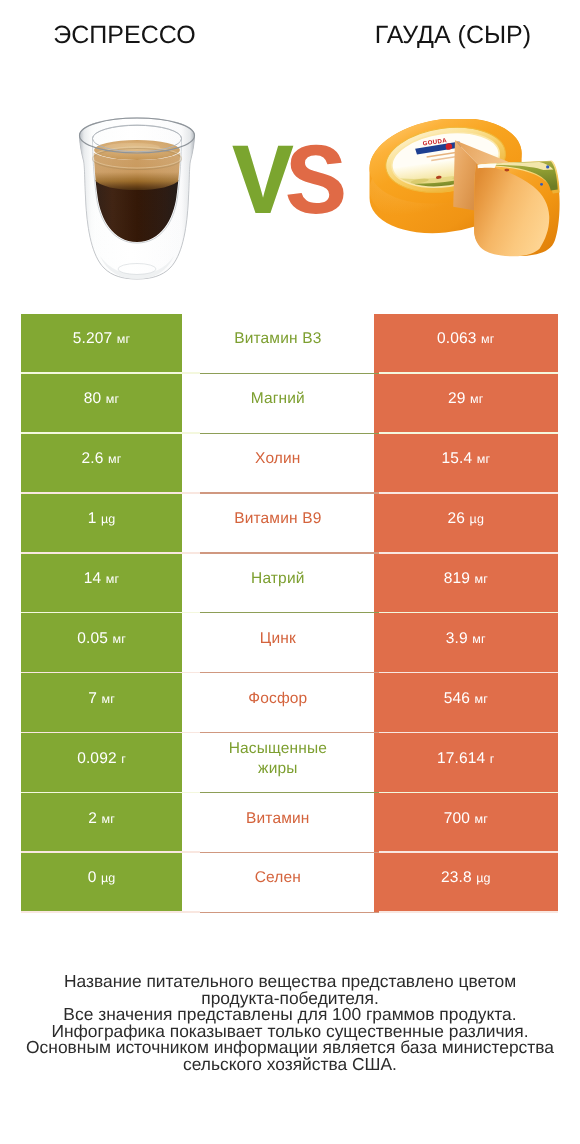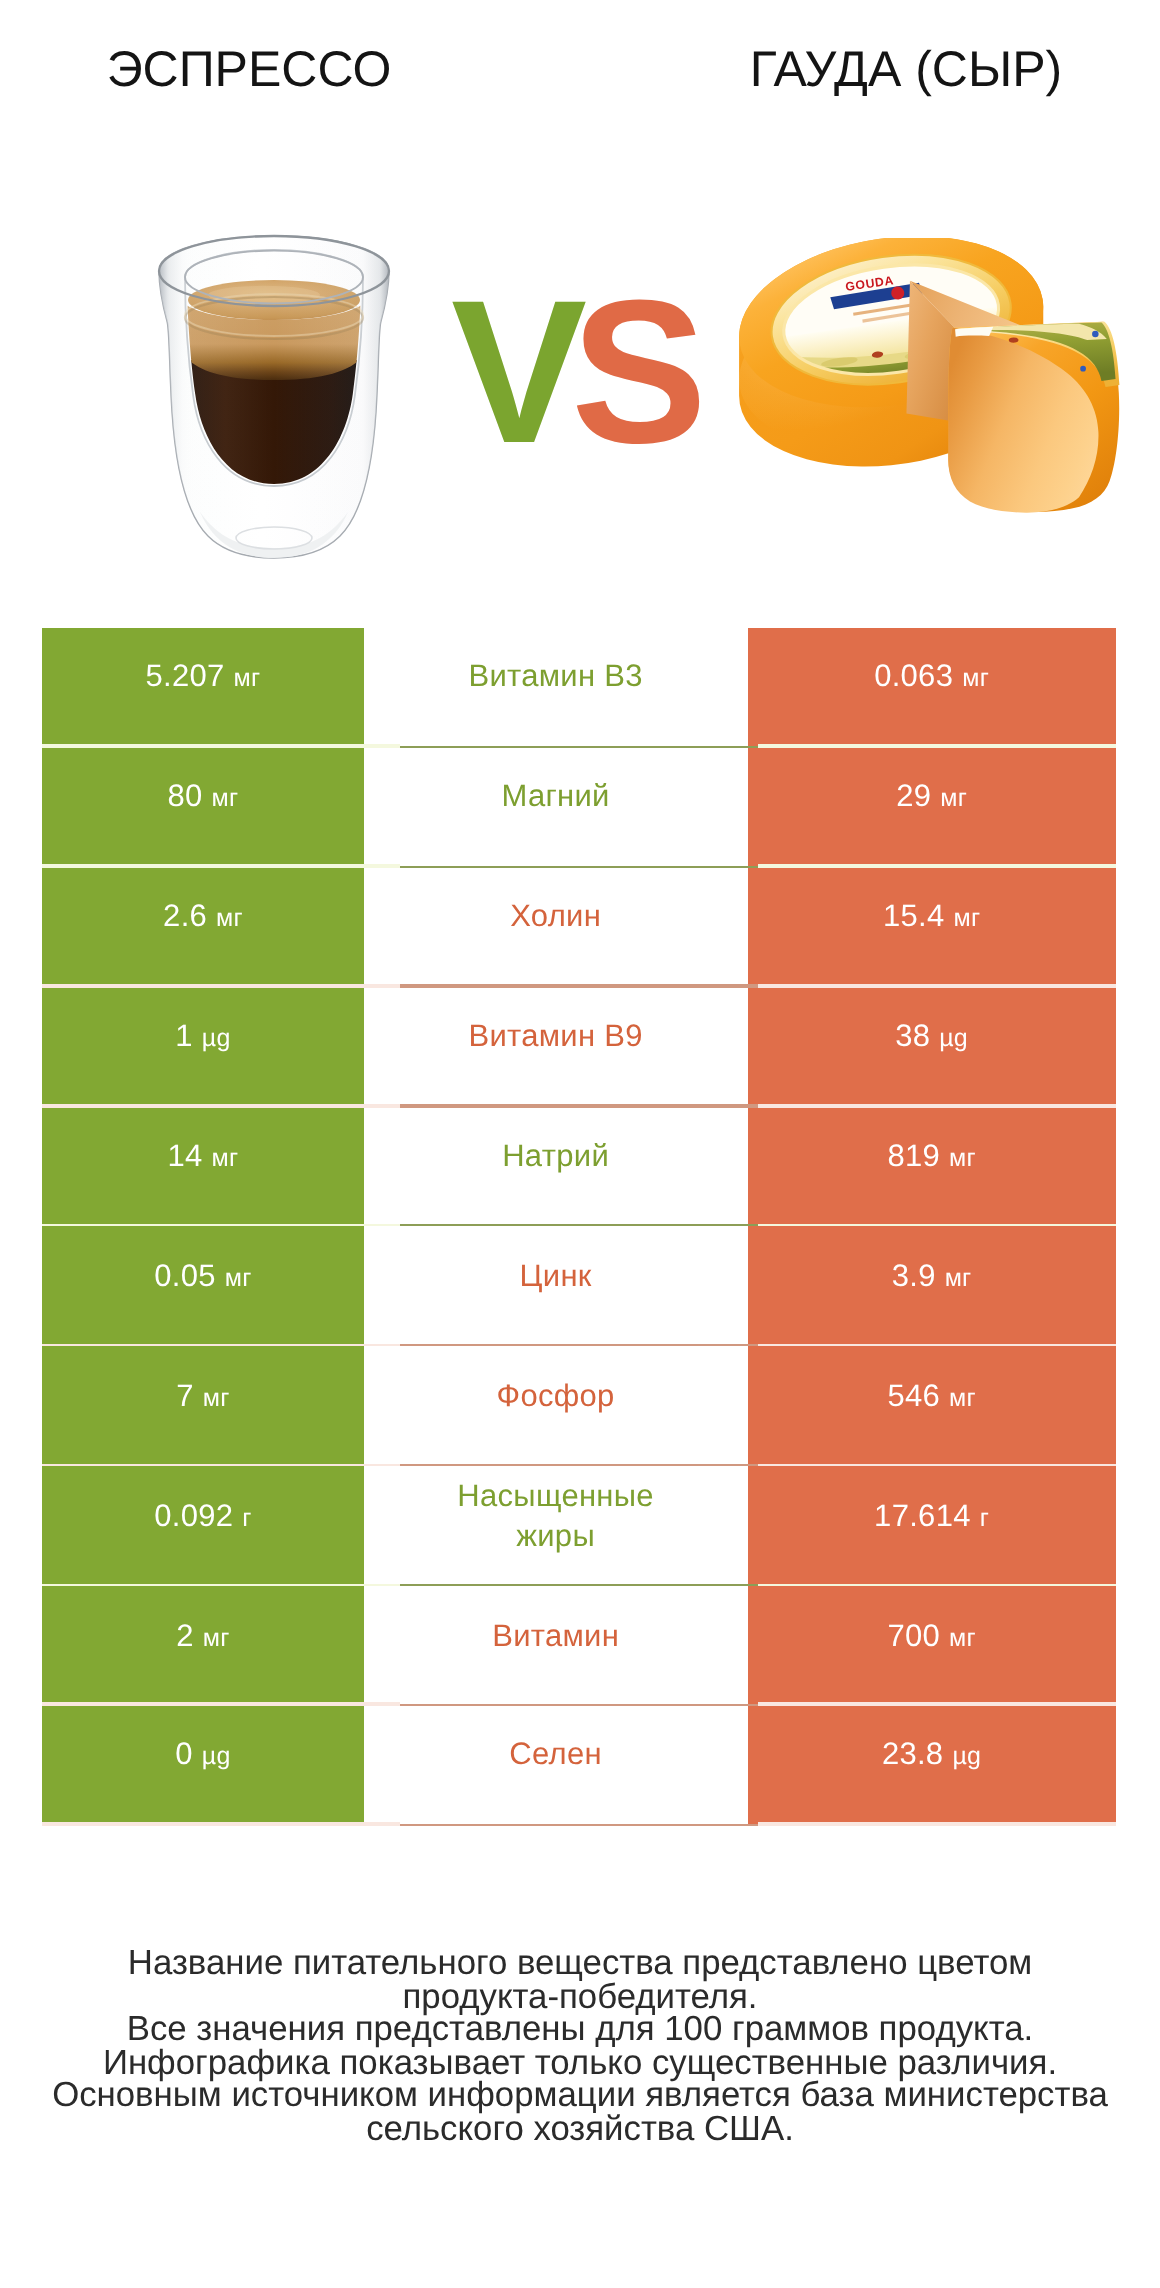--- a/index.html
+++ b/index.html
@@ -14,21 +14,21 @@
          color:#141414;text-align:center;white-space:nowrap;}
   .title.left{left:0;width:249px;}
   .title.right{left:326px;width:254px;}
 
   
   .hero{position:absolute;left:0;top:100px;width:580px;height:190px;}
   .cupwrap{position:absolute;left:78px;top:16px;}
   .cheesewrap{position:absolute;left:368px;top:19px;}
   .vs{position:absolute;left:213px;top:26px;width:145px;height:120px;
       font-size:102px;line-height:120px;font-weight:700;text-align:center;
-      letter-spacing:-8px;font-family:Liberation Sans, sans-serif;}
+      letter-spacing:-8px;font-family:Liberation Mono, monospace;}
   .vs .v{color:#7ba52f;}
   .vs .s{color:#e06a46;}
 
   
   .table{position:absolute;left:21px;top:314px;width:537px;}
   .row{position:relative;height:59.9px;display:flex;}
   .cell{height:100%;display:flex;align-items:center;justify-content:center;
         text-align:center;box-sizing:border-box;padding-bottom:9px;}
   .cell.left{width:179px;background:#82a833;color:#ffffff;}
   .cell.mid{width:213px;background:#ffffff;}
@@ -372,21 +372,21 @@
         <div class="sepR orange"></div>
       </div>
       <div class="row">
         <div class="cell left">
           <span class="val"><span class="num">1</span> <span class="u">µg</span></span>
         </div>
         <div class="cell mid">
           <span class="nut orange">Витамин B9</span>
         </div>
         <div class="cell right">
-          <span class="val"><span class="num">38</span> <span class="u">µg</span></span>
+          <span class="val"><span class="num">26</span> <span class="u">µg</span></span>
         </div>
         <div class="sepL orange"></div>
         <div class="sepM orange"></div>
         <div class="sepR orange"></div>
       </div>
       <div class="row">
         <div class="cell left">
           <span class="val"><span class="num">14</span> <span class="u">мг</span></span>
         </div>
         <div class="cell mid">

